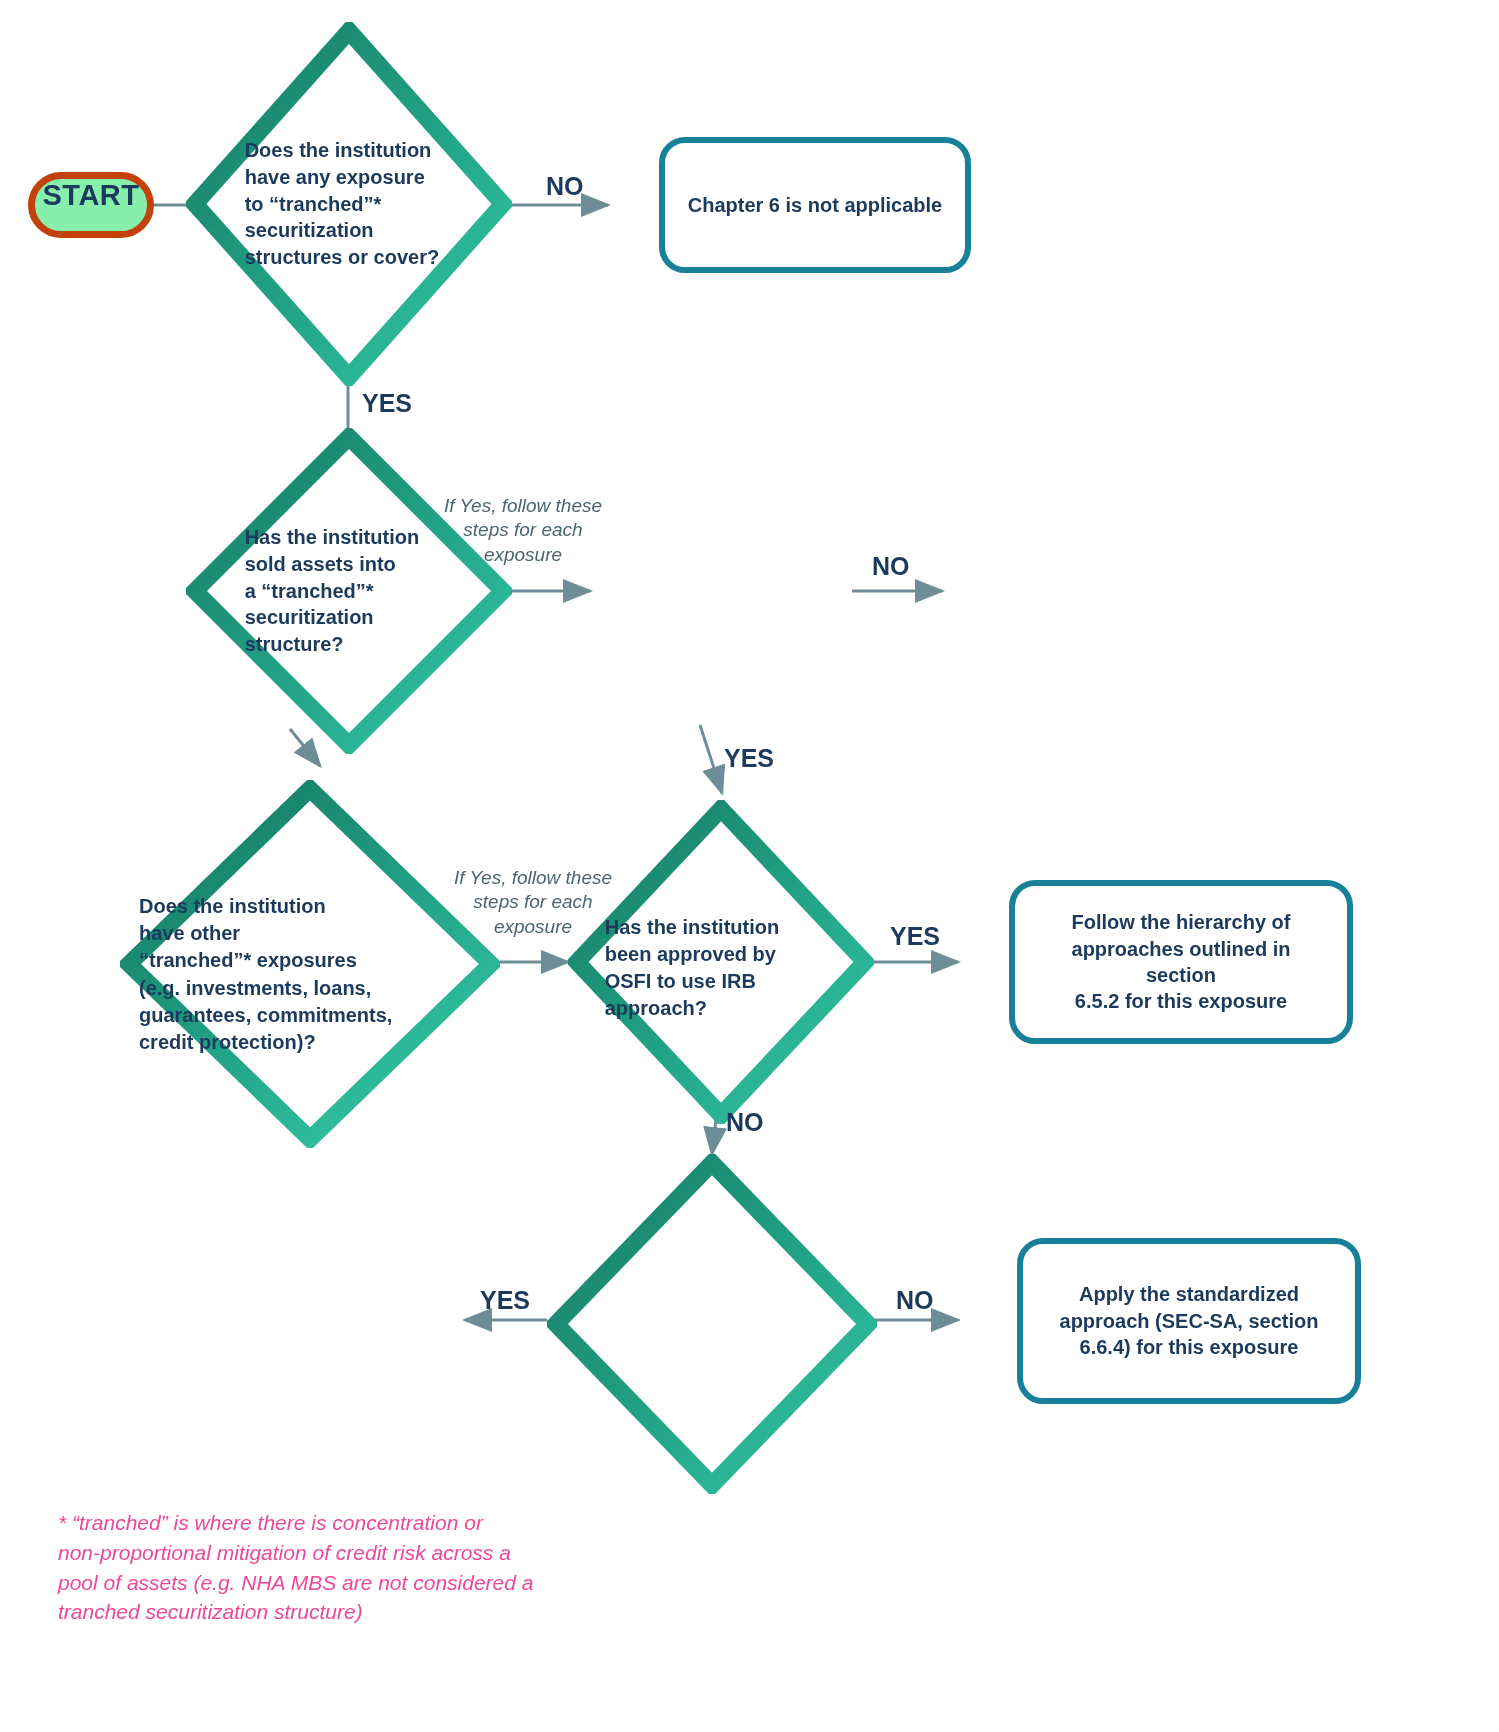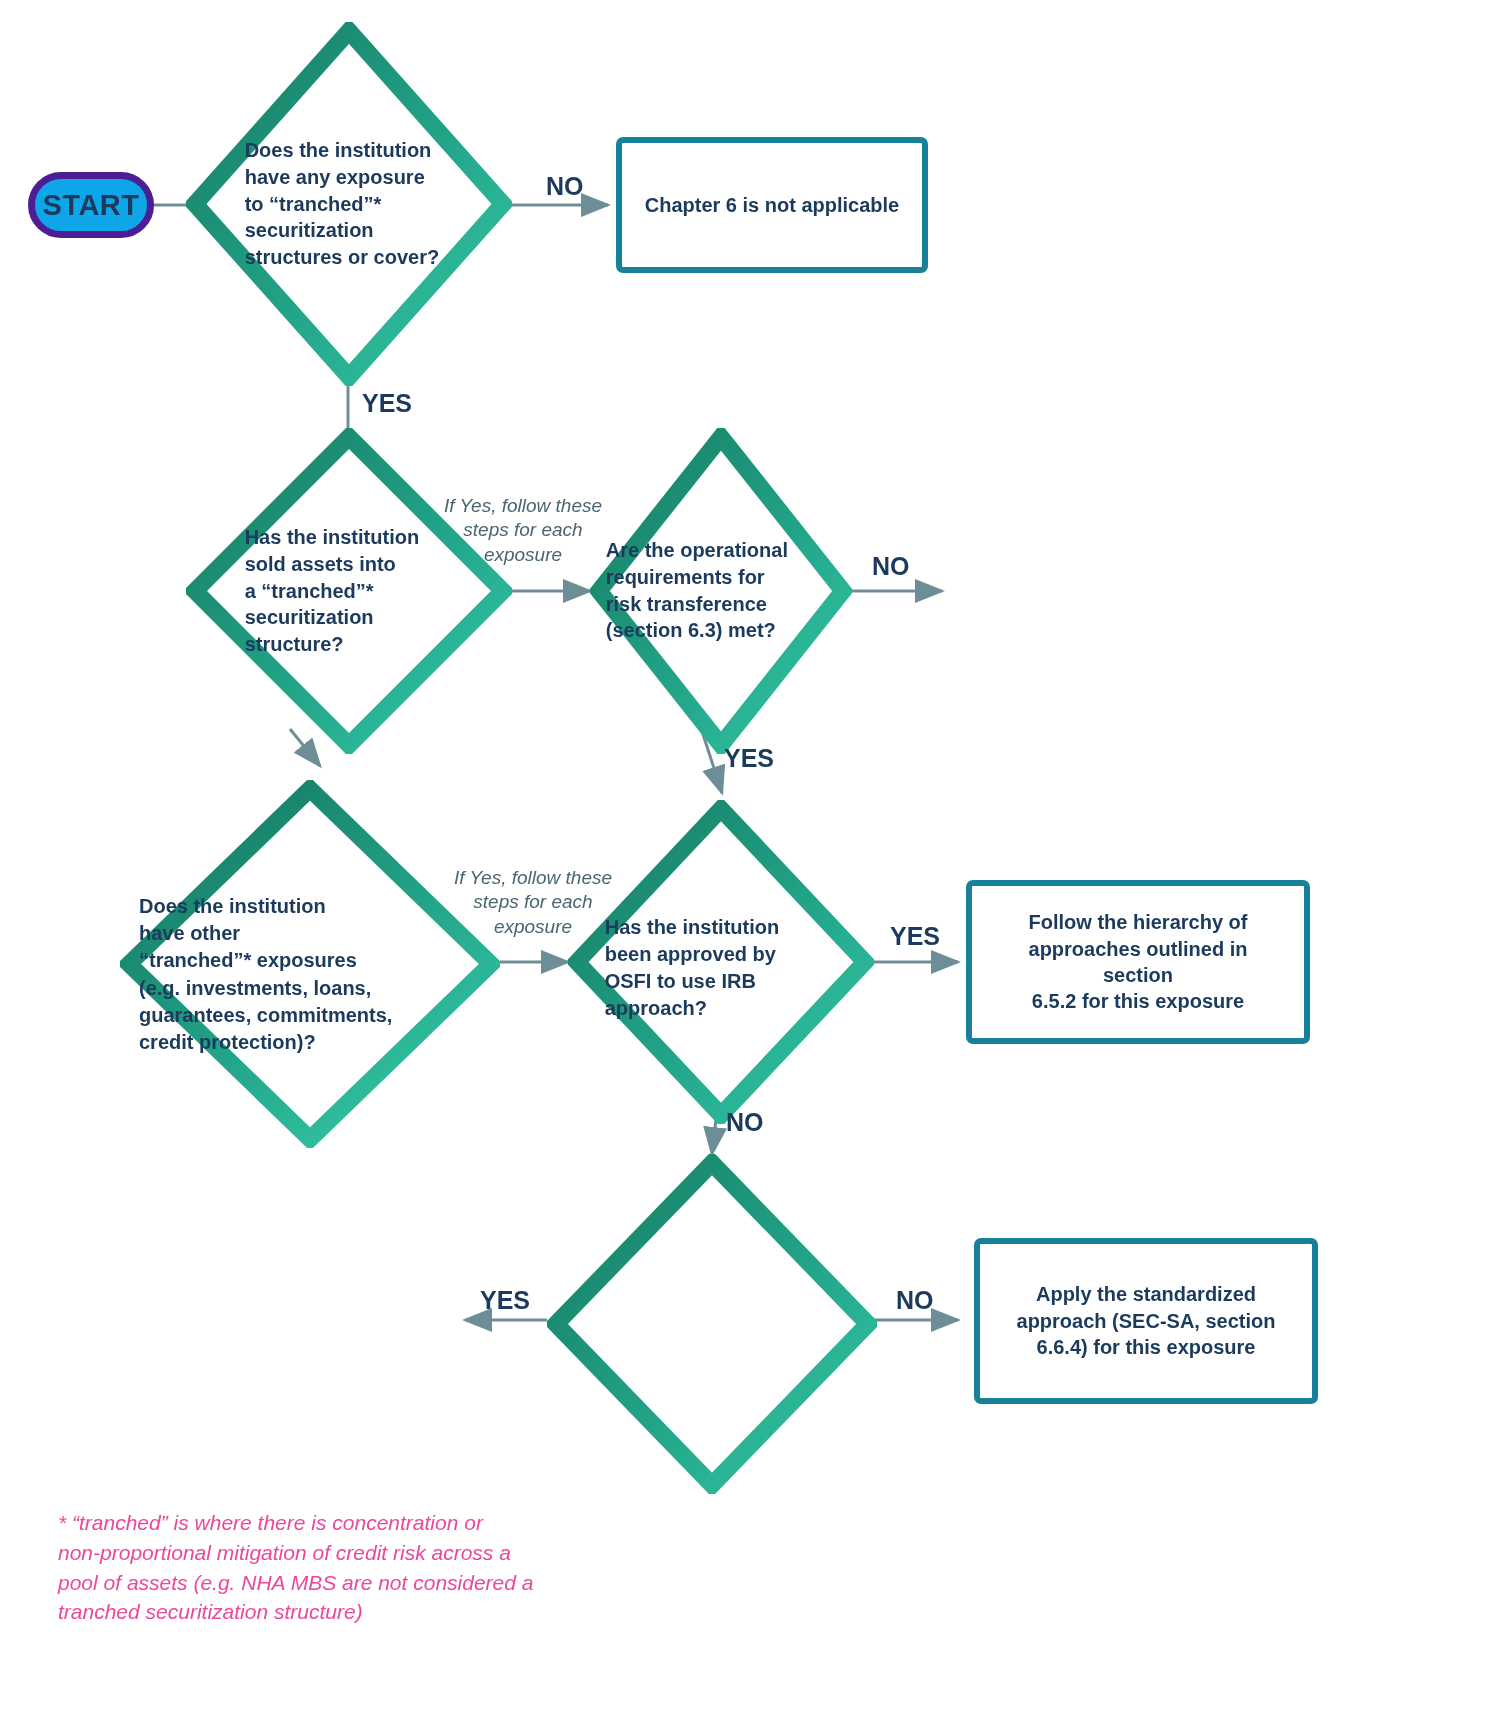--- a/index.html
+++ b/index.html
@@ -19,25 +19,25 @@
     left:0; top:0;
     width:1499px;
     height:1732px;
     pointer-events:none;
   }
 
   
   .start-node{
     position:absolute;
     box-sizing:border-box;
-    border:7px solid #4c1d95;
+    border:7px solid #c2410c;
     border-radius:34px;
-    background:#0ea5e9;
+    background:#86efac;
     display:flex;
-    align-items:center;
+    align-items:flex-start;
     justify-content:center;
     color:#1B3A5C;
     font-weight:bold;
     letter-spacing:0.5px;
   }
 
   
   .diamond{
     position:absolute;
   }
@@ -62,31 +62,32 @@
   .diamond.wide .dtext{
     left:12%;
     width:76%;
   }
 
   
   .rbox{
     position:absolute;
     box-sizing:border-box;
     border:6px solid #19809A;
-    border-radius:7px;
+    border-radius:26px;
     background:#ffffff;
     display:flex;
     align-items:center;
     justify-content:center;
     text-align:center;
     color:#1B3A5C;
     font-weight:bold;
     line-height:1.32;
     padding:16px 22px;
     white-space:pre-line;
+    margin-left:43px;
   }
 
   
   .edge-label{
     position:absolute;
     color:#1B3A5C;
     font-weight:bold;
     white-space:nowrap;
   }
   .note-label{
@@ -182,29 +183,20 @@
     <svg viewBox="0 0 326 326" preserveAspectRatio="none">
       <polygon points="163,9 317,163 163,317 9,163" fill="#ffffff" stroke="url(#dgrad)" stroke-width="17"></polygon>
     </svg>
     <div class="dtext" style="font-size:20px; line-height:1.34;">Has the institution
 sold assets into
 a “tranched”*
 securitization
 structure?</div>
   </div>
 
-  <div class="diamond" style="left:590px; top:428px; width:262px; height:326px;">
-    <svg viewBox="0 0 262 326" preserveAspectRatio="none">
-      <polygon points="131,9 253,163 131,317 9,163" fill="#ffffff" stroke="url(#dgrad)" stroke-width="17"></polygon>
-    </svg>
-    <div class="dtext wide" style="left:6%; width:88%; font-size:20px; line-height:1.34;">Are the operational
-requirements for
-risk transference
-(section 6.3) met?</div>
-  </div>
 
 
   <div class="diamond wide" style="left:120px; top:780px; width:380px; height:368px;">
     <svg viewBox="0 0 380 368" preserveAspectRatio="none">
       <polygon points="190,9 371,184 190,359 9,184" fill="#ffffff" stroke="url(#dgrad2)" stroke-width="17"></polygon>
     </svg>
     <div class="dtext" style="left:5%; width:90%; font-size:20px; line-height:1.36; top:53%;">Does the institution
 have other
 “tranched”* exposures
 (e.g. investments, loans,

